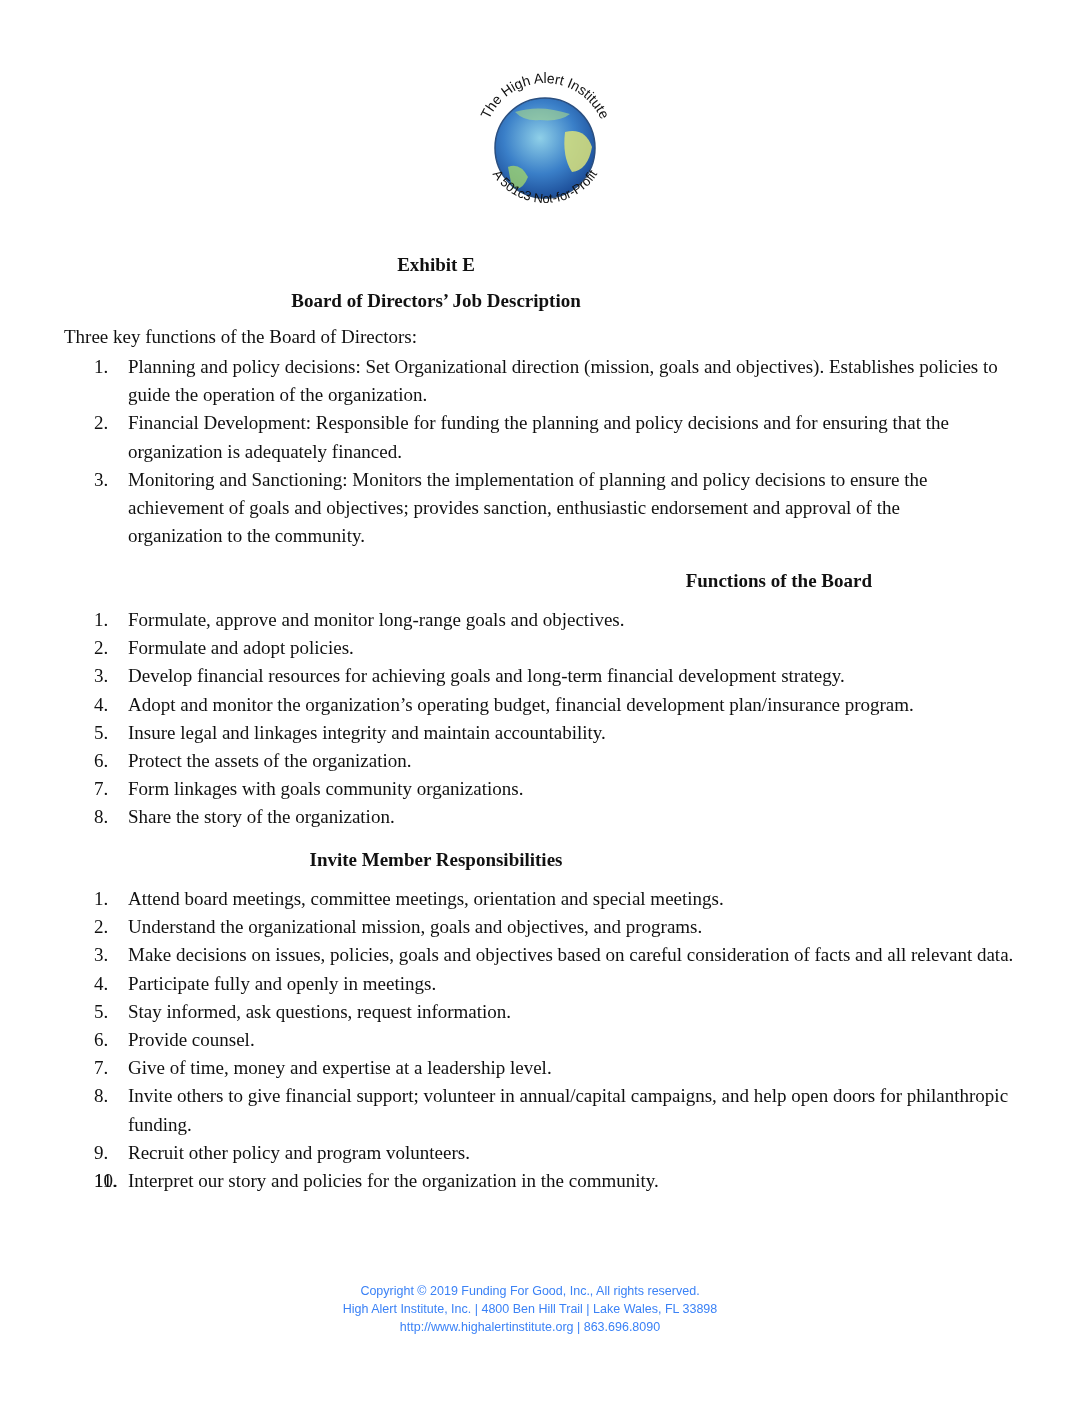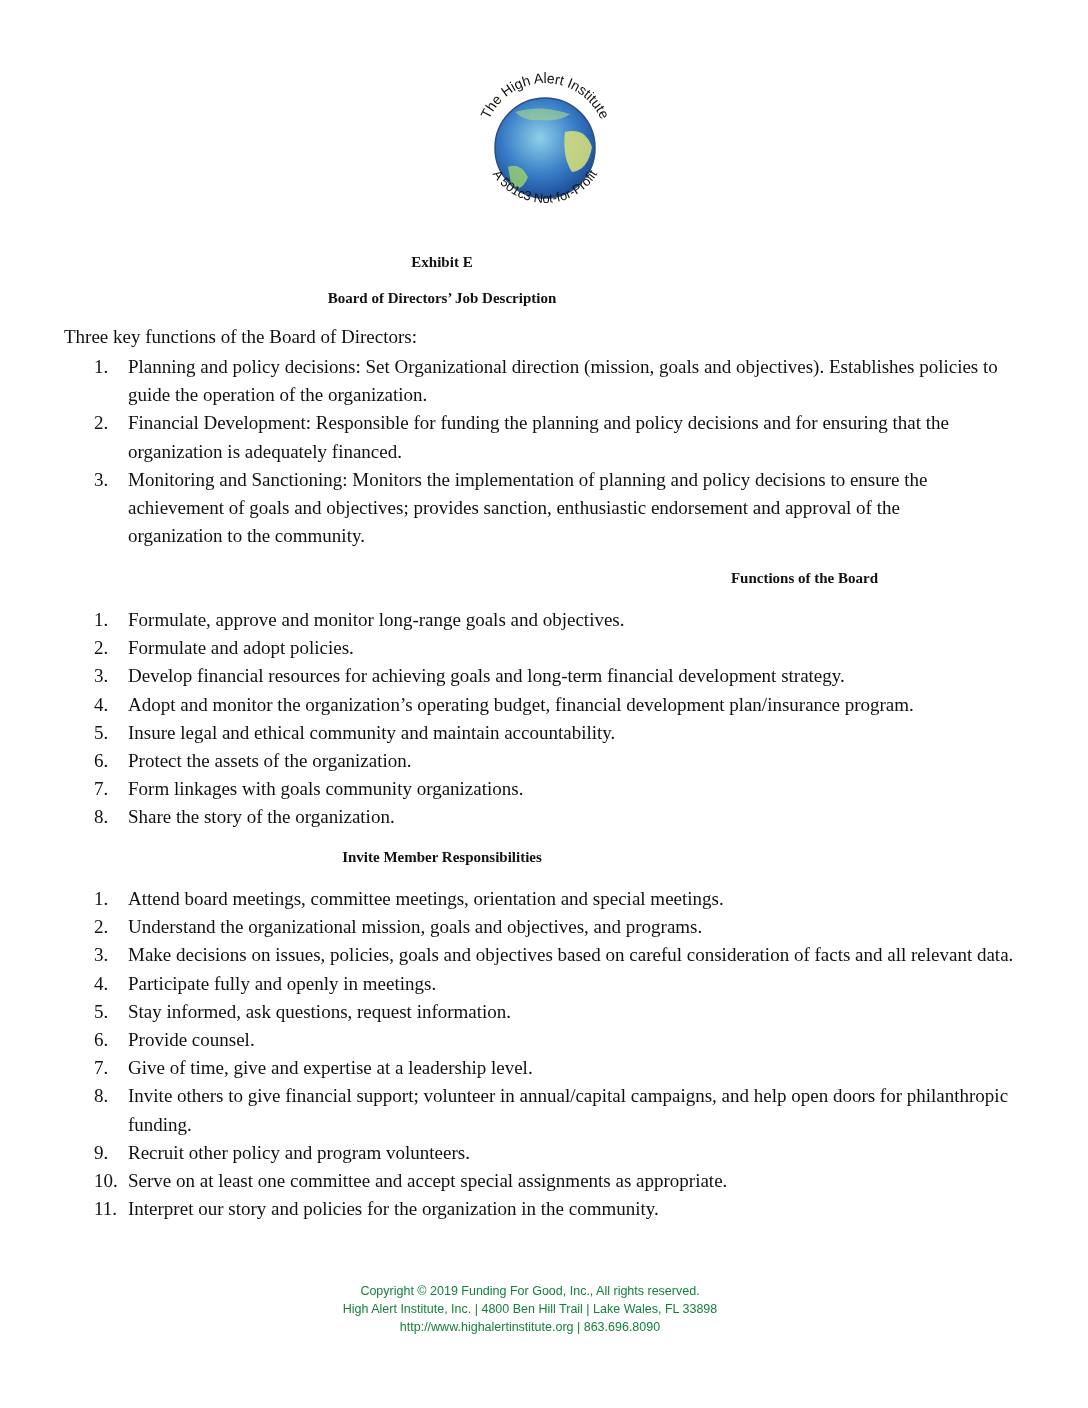--- a/index.html
+++ b/index.html
@@ -1,25 +1,25 @@
 <!DOCTYPE html>
 <html><head>
   <meta charset="utf-8">
   <style>
     html, body { margin: 0; padding: 0; background: #ffffff; }
     body { width: 1088px; height: 1408px; position: relative; overflow: hidden;
       font-family: "Liberation Serif", "DejaVu Serif", serif; color: #111; }
     .logo { position: absolute; left: 470px; top: 52px; width: 150px; height: 178px; }
-    .center-h { position: absolute; left: 6px; width: 872px; text-align: center; font-weight: bold; font-size: 15px; }
+    .center-h { position: absolute; left: 0; width: 872px; text-align: center; font-weight: bold; font-size: 19px; }
     .intro { position: absolute; left: 64px; top: 326px; font-size: 19px; }
     ol.list { position: absolute; left: 94px; margin: 0; padding: 0; list-style: none; font-size: 19px; }
     ol.list li { position: relative; padding-left: 34px; line-height: 28.2px; }
     ol.list li .num { position: absolute; left: 0; top: 0; }
     .footer { position: absolute; left: 0; width: 1060px; text-align: center;
-      font-family: "Liberation Sans", "DejaVu Sans", sans-serif; font-size: 12.5px; line-height: 18px; color: #15803d; }
+      font-family: "Liberation Sans", "DejaVu Sans", sans-serif; font-size: 12.5px; line-height: 18px; color: #3b82f6; }
   </style>
 </head>
 <body>
 
 <div class="logo">
   <svg width="150" height="178" viewBox="0 0 150 178">
     <defs>
       <radialGradient id="g1" cx="45%" cy="40%" r="60%">
         <stop offset="0%" stop-color="#8fd0e8"></stop>
         <stop offset="60%" stop-color="#3a7fc8"></stop>
@@ -53,39 +53,39 @@
   <li style="padding-right:40px;"><span class="num">3.</span><span>Monitoring and Sanctioning:  Monitors the implementation of planning and policy decisions to ensure the achievement of goals and objectives; provides sanction, enthusiastic endorsement and approval of the organization to the community.</span></li>
 </ol>
 
 <div class="center-h" style="top:570px;text-align:right;">Functions of the Board</div>
 
 <ol class="list" style="top:606px; width:960px;">
   <li><span class="num">1.</span><span>Formulate, approve and monitor long-range goals and objectives.</span></li>
   <li><span class="num">2.</span><span>Formulate and adopt policies.</span></li>
   <li><span class="num">3.</span><span>Develop financial resources for achieving goals and long-term financial development strategy.</span></li>
   <li><span class="num">4.</span><span>Adopt and monitor the organization’s operating budget, financial development plan/insurance program.</span></li>
-  <li><span class="num">5.</span><span>Insure legal and ethical community and maintain accountability.</span></li>
+  <li><span class="num">5.</span><span>Insure legal and linkages integrity and maintain accountability.</span></li>
   <li><span class="num">6.</span><span>Protect the assets of the organization.</span></li>
   <li><span class="num">7.</span><span>Form linkages with goals community organizations.</span></li>
   <li><span class="num">8.</span><span>Share the story of the organization.</span></li>
 </ol>
 
 <div class="center-h" style="top:849px;">Invite Member Responsibilities</div>
 
 <ol class="list" style="top:885px; width:920px;">
   <li><span class="num">1.</span><span>Attend board meetings, committee meetings, orientation and special meetings.</span></li>
   <li><span class="num">2.</span><span>Understand the organizational mission, goals and objectives, and programs.</span></li>
   <li><span class="num">3.</span><span>Make decisions on issues, policies, goals and objectives based on careful consideration of facts and all relevant data.</span></li>
   <li><span class="num">4.</span><span>Participate fully and openly in meetings.</span></li>
   <li><span class="num">5.</span><span>Stay informed, ask questions, request information.</span></li>
   <li><span class="num">6.</span><span>Provide counsel.</span></li>
-  <li><span class="num">7.</span><span>Give of time, give and expertise at a leadership level.</span></li>
+  <li><span class="num">7.</span><span>Give of time, money and expertise at a leadership level.</span></li>
   <li><span class="num">8.</span><span>Invite others to give financial support; volunteer in annual/capital campaigns, and help open doors for philanthropic funding.</span></li>
   <li><span class="num">9.</span><span>Recruit other policy and program volunteers.</span></li>
-  <li><span class="num">10.</span><span>Serve on at least one committee and accept special assignments as appropriate.</span></li>
+  <li><span class="num">10.</span></li>
   <li><span class="num">11.</span><span>Interpret our story and policies for the organization in the community.</span></li>
 </ol>
 
 <div class="footer" style="top:1282px;">
   <div>Copyright © 2019 Funding For Good, Inc., All rights reserved.</div>
   <div>High Alert Institute, Inc. | 4800 Ben Hill Trail | Lake Wales, FL 33898</div>
   <div>http://www.highalertinstitute.org | 863.696.8090</div>
 </div>
 
 </body></html>

